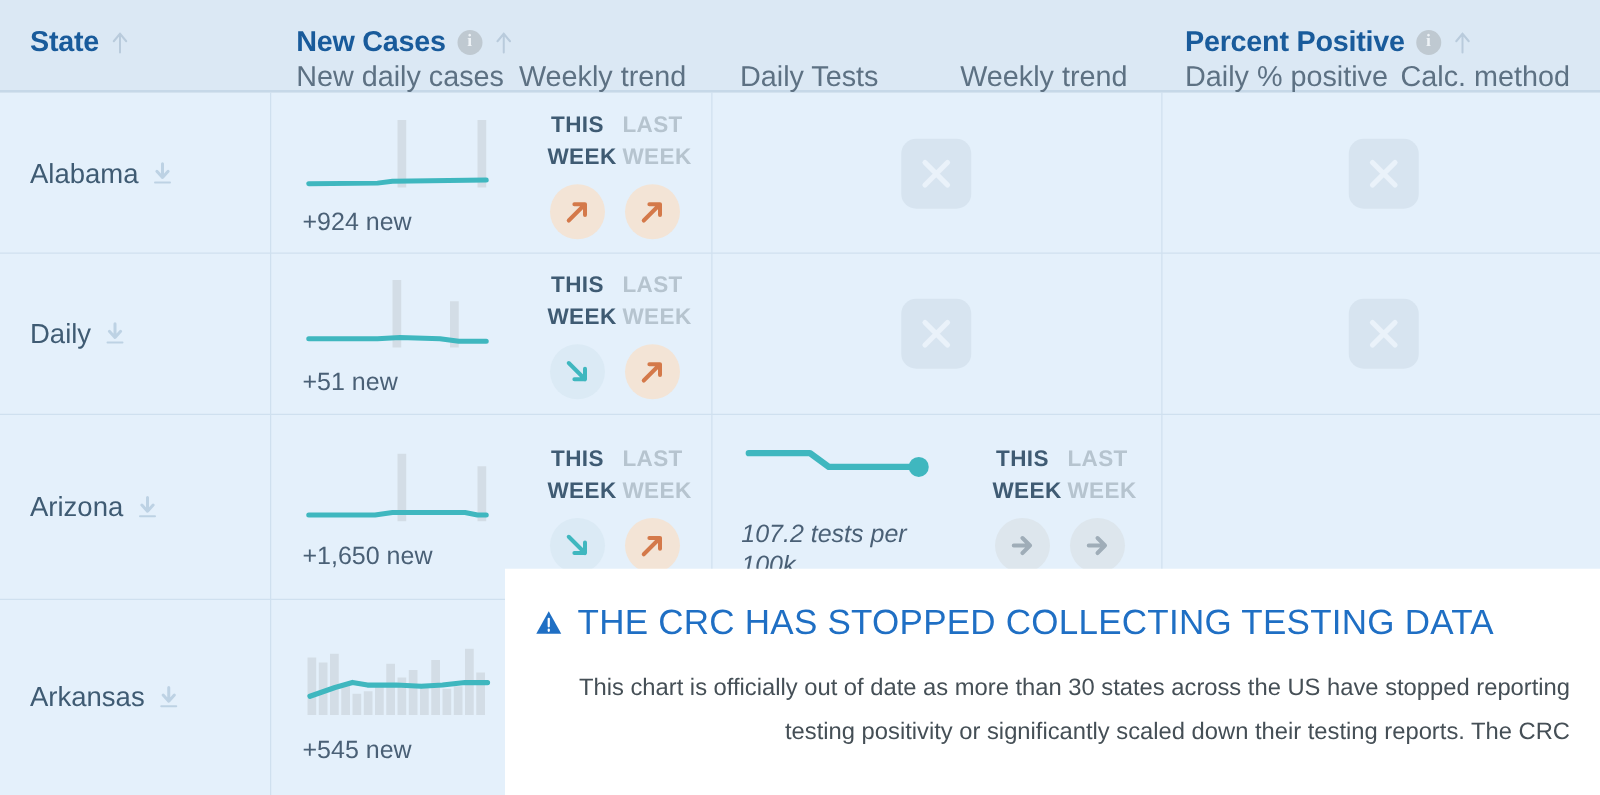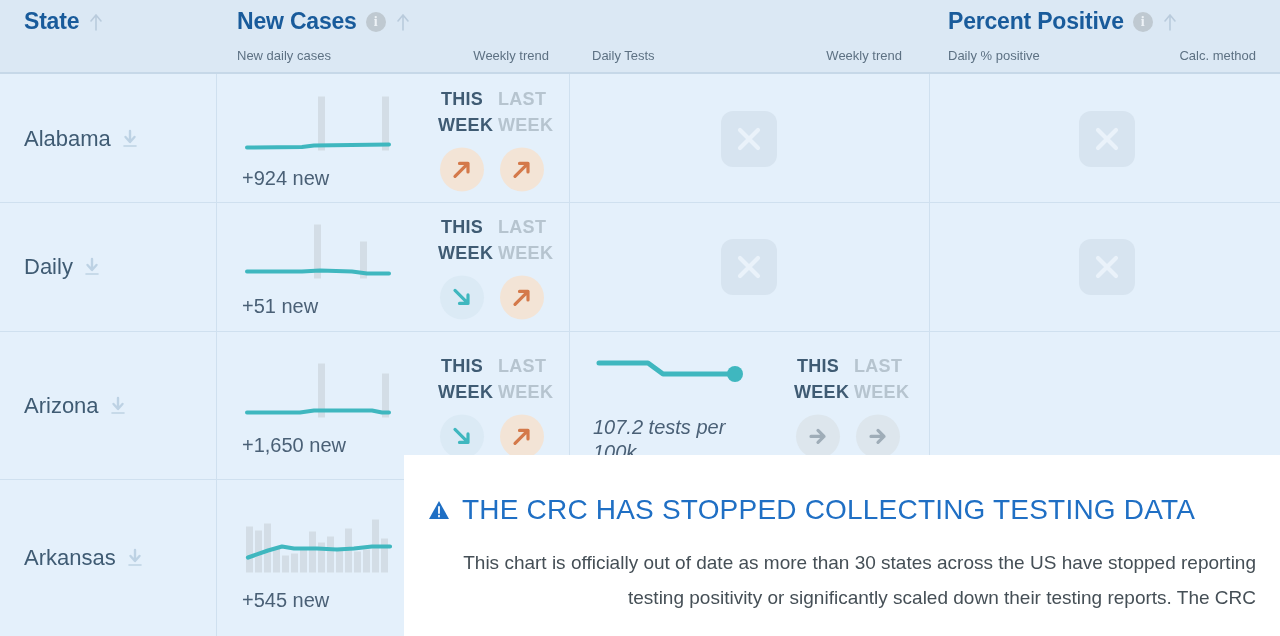--- a/index.html
+++ b/index.html
@@ -11,36 +11,36 @@
   }
   .table{position:relative;width:1280px;height:636px;}
 
   
   .thead{
     position:absolute;top:0;left:0;width:1280px;height:74px;
     background:#dbe8f4;border-bottom:2px solid #c6d8e8;
     box-sizing:border-box;
   }
   .th{position:absolute;top:0;height:72px;box-sizing:border-box;}
-  .th-title{display:flex;align-items:center;gap:9px;padding-top:8px;}
+  .th-title{display:flex;align-items:center;gap:9px;padding-top:20px;}
   .th-title .txt{
     font-size:23px;font-weight:bold;color:#195b9b;letter-spacing:-0.2px;white-space:nowrap;
   }
   .info-dot{
     width:20px;height:20px;border-radius:50%;background:#bfc9d1;
     color:#eef3f7;font-size:14px;font-weight:bold;line-height:20px;text-align:center;
     font-family:"Liberation Serif",serif;flex:none;
   }
   .sort-arrow{
     width:16px;height:20px;flex:none;color:#b9cbdc;
   }
   .th-sub{
     position:absolute;left:0;top:48px;width:100%;
     display:flex;justify-content:space-between;
-    font-size:13px;color:#5d7183;white-space:nowrap;
+    font-size:23px;color:#5d7183;white-space:nowrap;
   }
   .th-sub span{display:block;}
 
   
   .vline{position:absolute;top:74px;width:1px;background:#cfe0ef;height:562px;}
 
   
   .row{position:absolute;left:0;width:1280px;border-bottom:1px solid #cfe0ef;box-sizing:border-box;}
   .cell{position:absolute;top:0;height:100%;box-sizing:border-box;}
 
@@ -85,21 +85,21 @@
   .avatar{
     position:absolute;top:50%;transform:translateY(-50%);
     width:60px;height:60px;border-radius:50%;background:#1e3f6f;
     display:flex;align-items:center;justify-content:center;
   }
   .avatar svg{width:40px;height:40px;}
 
   
   .banner{
     position:absolute;left:404px;top:455px;width:876px;height:181px;
-    background:#ffffff;box-sizing:border-box;padding:39px 24px 0 24px;
+    background:#ffffff;box-sizing:border-box;padding:27px 24px 0 24px;
     overflow:hidden;
   }
   .banner-head{
     display:flex;align-items:center;gap:12px;margin-bottom:20px;
   }
   .warn-icon{width:22px;height:22px;flex:none;color:#1f6fc4;}
   .banner-title{
     font-size:28px;color:#1f6fc4;letter-spacing:.2px;white-space:nowrap;
   }
   .banner-body{

